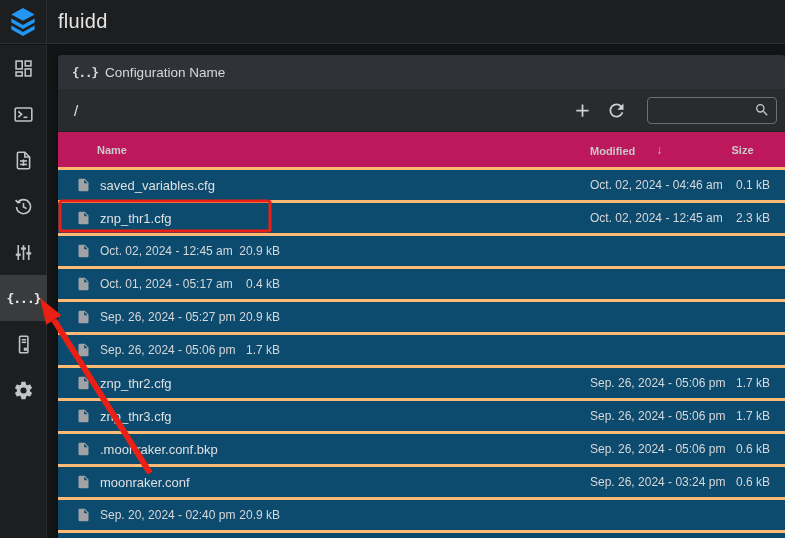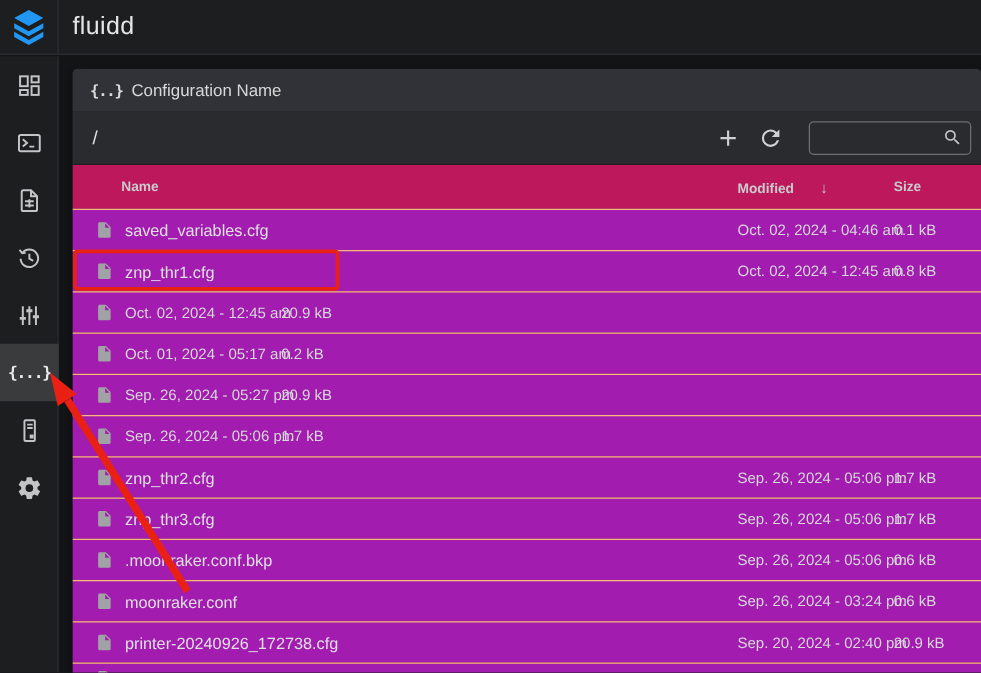--- a/index.html
+++ b/index.html
@@ -44,29 +44,29 @@
     display:flex; align-items:center; margin-left:14px; padding:0 6px 0 8px; }
   .search-box input { flex:1; min-width:0; background:transparent; border:none; outline:none;
     color:#e0e1e3; font-size:12px; font-family:"Liberation Sans", sans-serif; }
   .search-box svg { width:16px; height:16px; color:#c3c4c7; flex:none; }
 
   
   .thead { height:35px; display:flex; align-items:center; background:#be185d;
     font-size:11px; font-weight:bold; color:#c9cacc; padding-left:39px; padding-right:15px; }
   .col-name { flex:1; cursor:pointer; }
   .col-mod { width:125px; flex:none; display:flex; align-items:flex-end; gap:21px; cursor:pointer; }
-  .col-size { width:55px; flex:none; text-align:left; cursor:pointer; }
+  .col-size { width:55px; flex:none; text-align:center; cursor:pointer; }
   .sort-arrow { font-size:12px; font-weight:normal; color:#bfc0c2; }
 
-  .row { height:33px; display:flex; align-items:center; background:#a21caf;
-    border-top:1px solid #fdba74; padding-left:18px; padding-right:15px; cursor:pointer; }
+  .row { height:33px; display:flex; align-items:center; background:#0c4a6e;
+    border-top:3px solid #fdba74; padding-left:18px; padding-right:15px; cursor:pointer; }
   .file-icon { width:15px; height:18px; flex:none; color:#a1a2a5; margin-right:9px; }
   .cell-name { flex:1; font-size:13px; color:#dfe0e2; white-space:nowrap; overflow:hidden; }
   .cell-mod { width:125px; flex:none; font-size:12px; color:#d7d8da; white-space:nowrap; }
-  .cell-size { width:55px; flex:none; font-size:12px; color:#d7d8da; white-space:nowrap; }
+  .cell-size { width:55px; flex:none; font-size:12px; color:#d7d8da; text-align:right; white-space:nowrap; }
   .row.partial { align-items:flex-start; }
   .row.partial .file-icon { margin-top:3px; }
 
   
   .annotations { position:absolute; left:0; top:0; width:785px; height:538px;
     pointer-events:none; z-index:9; }
 </style>
 </head>
 <body>
 
@@ -186,35 +186,35 @@
     <span class="cell-name">saved_variables.cfg</span>
     <span class="cell-mod">Oct. 02, 2024 - 04:46 am</span>
     <span class="cell-size">0.1 kB</span>
   </div>
         <div class="row">
     <svg class="file-icon" viewBox="0 0 24 24" fill="currentColor">
       <path d="M13,9V3.5L18.5,9M6,2C4.89,2 4,2.89 4,4V20A2,2 0 0,0 6,22H18A2,2 0 0,0 20,20V8L14,2H6Z"></path>
     </svg>
     <span class="cell-name">znp_thr1.cfg</span>
     <span class="cell-mod">Oct. 02, 2024 - 12:45 am</span>
-    <span class="cell-size">0.8 kB</span>
+    <span class="cell-size">2.3 kB</span>
   </div>
         <div class="row">
     <svg class="file-icon" viewBox="0 0 24 24" fill="currentColor">
       <path d="M13,9V3.5L18.5,9M6,2C4.89,2 4,2.89 4,4V20A2,2 0 0,0 6,22H18A2,2 0 0,0 20,20V8L14,2H6Z"></path>
     </svg>
     <span class="cell-mod">Oct. 02, 2024 - 12:45 am</span>
     <span class="cell-size">20.9 kB</span>
   </div>
         <div class="row">
     <svg class="file-icon" viewBox="0 0 24 24" fill="currentColor">
       <path d="M13,9V3.5L18.5,9M6,2C4.89,2 4,2.89 4,4V20A2,2 0 0,0 6,22H18A2,2 0 0,0 20,20V8L14,2H6Z"></path>
     </svg>
     <span class="cell-mod">Oct. 01, 2024 - 05:17 am</span>
-    <span class="cell-size">0.2 kB</span>
+    <span class="cell-size">0.4 kB</span>
   </div>
         <div class="row">
     <svg class="file-icon" viewBox="0 0 24 24" fill="currentColor">
       <path d="M13,9V3.5L18.5,9M6,2C4.89,2 4,2.89 4,4V20A2,2 0 0,0 6,22H18A2,2 0 0,0 20,20V8L14,2H6Z"></path>
     </svg>
     <span class="cell-mod">Sep. 26, 2024 - 05:27 pm</span>
     <span class="cell-size">20.9 kB</span>
   </div>
         <div class="row">
     <svg class="file-icon" viewBox="0 0 24 24" fill="currentColor">
@@ -252,21 +252,20 @@
       <path d="M13,9V3.5L18.5,9M6,2C4.89,2 4,2.89 4,4V20A2,2 0 0,0 6,22H18A2,2 0 0,0 20,20V8L14,2H6Z"></path>
     </svg>
     <span class="cell-name">moonraker.conf</span>
     <span class="cell-mod">Sep. 26, 2024 - 03:24 pm</span>
     <span class="cell-size">0.6 kB</span>
   </div>
         <div class="row">
     <svg class="file-icon" viewBox="0 0 24 24" fill="currentColor">
       <path d="M13,9V3.5L18.5,9M6,2C4.89,2 4,2.89 4,4V20A2,2 0 0,0 6,22H18A2,2 0 0,0 20,20V8L14,2H6Z"></path>
     </svg>
-    <span class="cell-name">printer-20240926_172738.cfg</span>
     <span class="cell-mod">Sep. 20, 2024 - 02:40 pm</span>
     <span class="cell-size">20.9 kB</span>
   </div>
         <div class="row partial">
     <svg class="file-icon" viewBox="0 0 24 24" fill="currentColor">
       <path d="M13,9V3.5L18.5,9M6,2C4.89,2 4,2.89 4,4V20A2,2 0 0,0 6,22H18A2,2 0 0,0 20,20V8L14,2H6Z"></path>
     </svg>
     <span class="cell-name"></span>
     <span class="cell-mod"></span>
     <span class="cell-size"></span>

